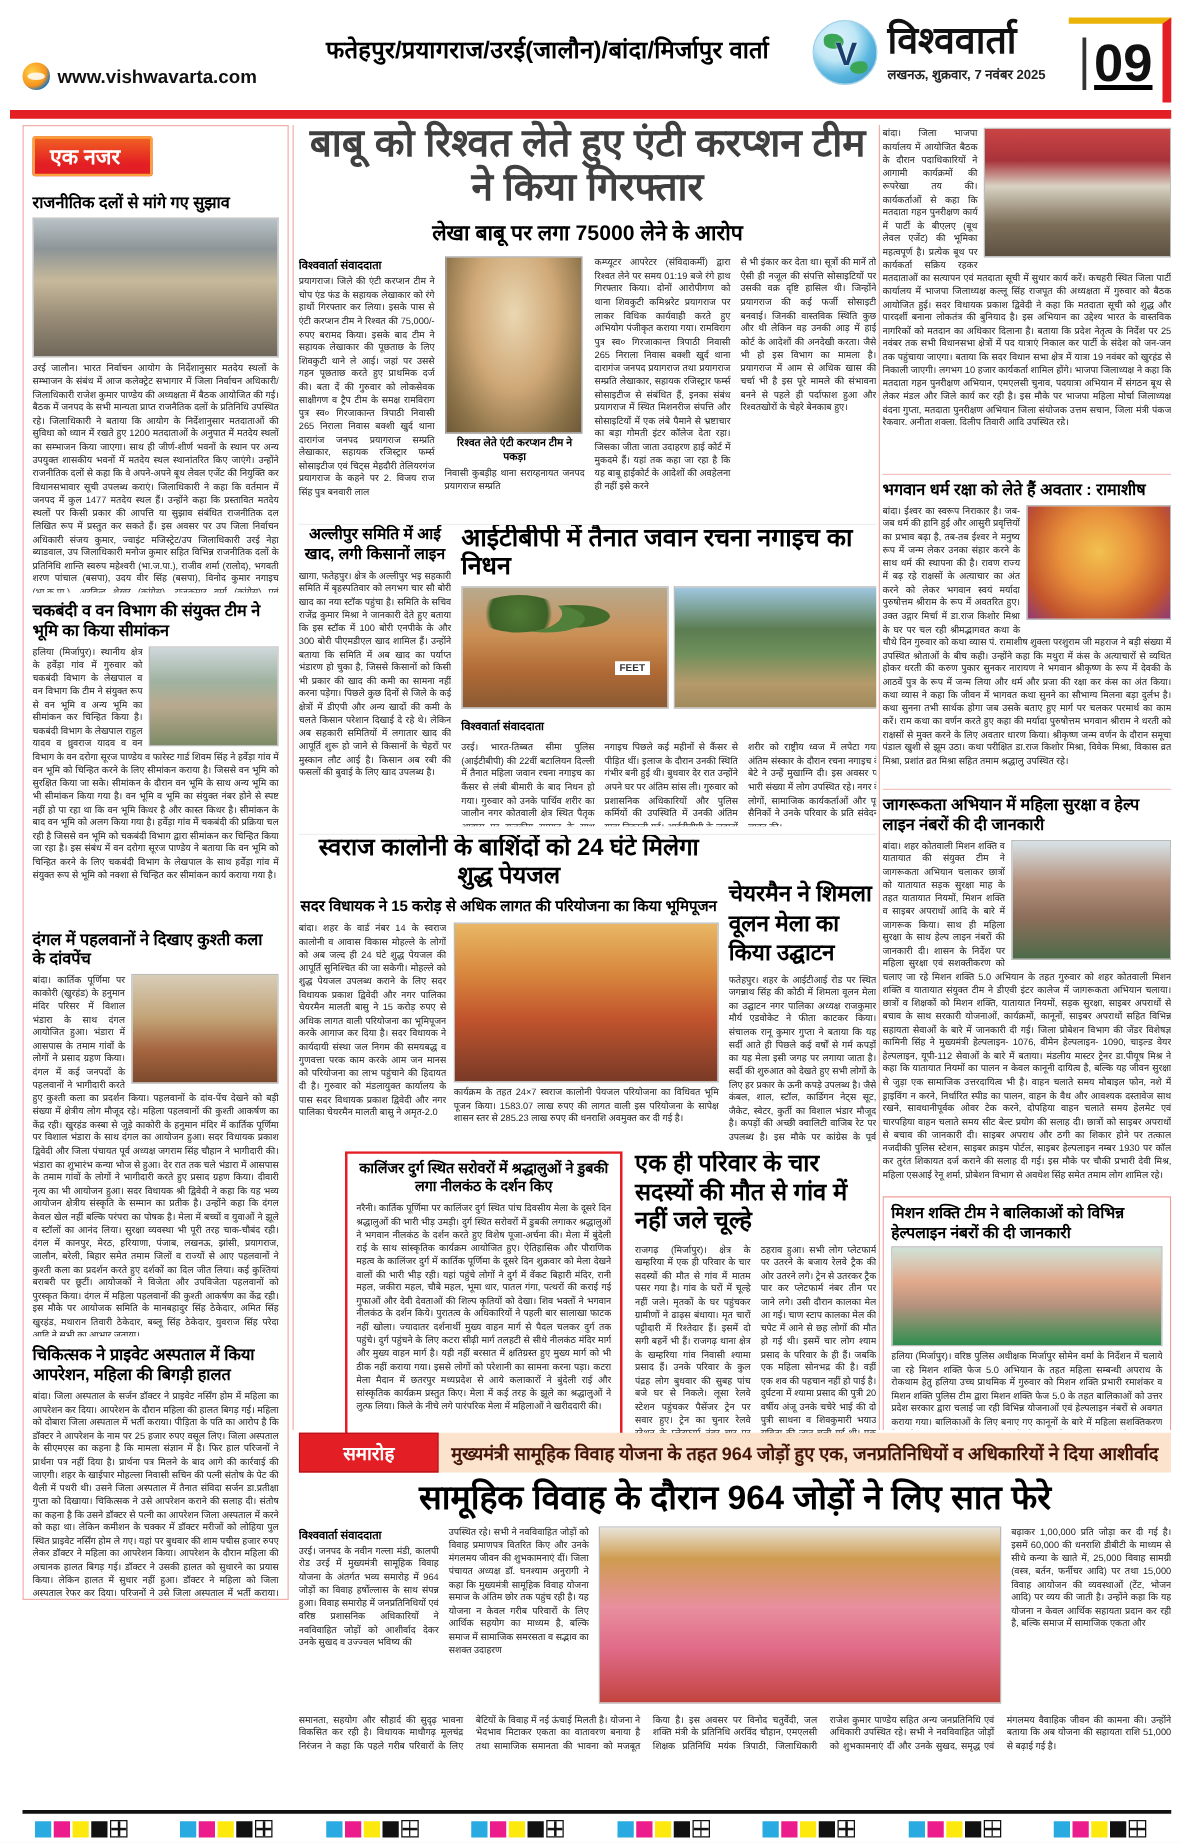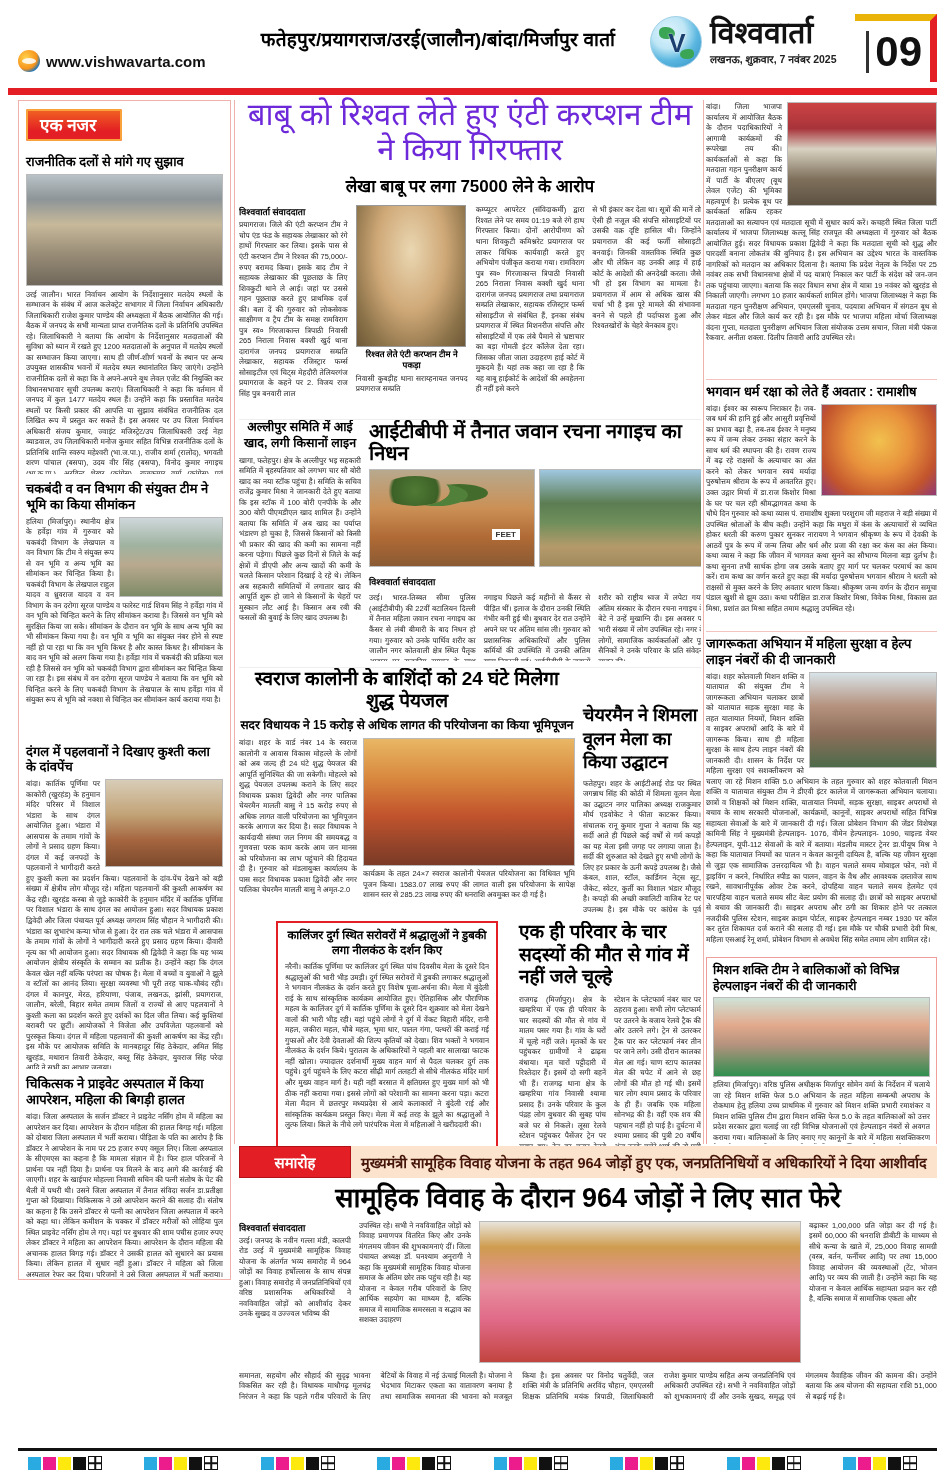--- a/index.html
+++ b/index.html
@@ -12,42 +12,42 @@
   .browser-icon { width:22px; height:22px; border-radius:50%; background:radial-gradient(circle at 35% 35%, #ffd24a 0%, #f7941d 55%, #1c75bc 75%, #1c75bc 100%); position:relative; }
   .browser-icon::after { content:""; position:absolute; left:4px; top:8px; width:14px; height:6px; border-radius:50%; background:#fff; opacity:.85; }
   .region-banner { left:233px; top:26px; width:410px; text-align:center; font-size:19px; font-weight:bold; color:#000; letter-spacing:.2px; }
   .logo-block { left:650px; top:16px; display:flex; gap:8px; align-items:center; }
   .globe-icon { width:52px; height:52px; border-radius:50%; background:radial-gradient(circle at 35% 30%, #dff3ff 0%, #bfe6f5 35%, #5bb7e0 60%, #2e8bc0 100%); border:1px solid #9fd0e8; position:relative; }
   .globe-icon::before { content:""; position:absolute; left:8px; top:10px; width:16px; height:12px; background:#3aa655; border-radius:40% 60% 50% 50%; }
   .globe-icon::after { content:""; position:absolute; right:7px; bottom:8px; width:14px; height:10px; background:#3aa655; border-radius:60% 40% 50% 50%; }
   .globe-v { position:absolute; left:0; top:0; width:52px; height:52px; display:flex; align-items:center; justify-content:center; font-size:26px; font-weight:bold; color:#1a3f6e; text-shadow:0 0 2px #fff; }
   .paper-name { font-size:30px; font-weight:bold; color:#111; line-height:1; }
   .edition-line { font-size:10.5px; font-weight:bold; color:#222; margin-top:4px; }
-  .page-num-wrap { right:8px; top:14px; width:82px; height:68px; border-top:7px solid #eab308; border-right:7px solid #e31e24; display:flex; align-items:center; justify-content:flex-end; padding-right:8px; }
+  .page-num-wrap { right:8px; top:14px; width:82px; height:68px; border-top:5px solid #eab308; border-right:7px solid #e31e24; display:flex; align-items:center; justify-content:flex-end; padding-right:8px;text-decoration:underline; }
   .page-num { font-size:42px; font-weight:bold; color:#111; border-left:3px solid #333; padding-left:6px; line-height:1; }
   .red-bar { left:8px; top:88px; width:929px; height:7px; background:#e31e24; }
 
   
   .body-txt { font-size:7.4px; line-height:1.42; text-align:justify; color:#1c1c1c; }
   .photo { position:relative; overflow:hidden; border:1px solid #bbb; }
   .caption { font-size:8.5px; font-weight:bold; text-align:center; line-height:1.25; margin-top:2px; }
   .vline { width:1px; background:#f0b1ac; }
   .clip { overflow:hidden; }
 
   
   .left-col { left:18px; top:100px; width:213px; height:1180px; border:1px solid #f0b1ac; padding:6px 7px; overflow:hidden; }
   .eknajar { display:inline-block; background:linear-gradient(180deg,#f26522 0%, #e31e24 70%); color:#fff; font-size:17px; font-weight:bold; padding:4px 26px 5px 14px; border-radius:2px; box-shadow:0 0 0 2px #f9a13b inset; margin:2px 0 6px 0; }
   .l-art h3 { font-size:13px; font-weight:bold; line-height:1.22; color:#000; margin:7px 0 4px 0; }
   .ph-meeting { width:100%; height:112px; background:linear-gradient(180deg,#b9c2c6 0%,#8d9598 22%,#c7b99a 45%,#9c8f79 70%,#6f675a 100%); }
   .ph-field { float:right; width:104px; height:80px; margin:0 0 3px 5px; background:linear-gradient(180deg,#cfd8db 0%,#9fb3a0 35%,#b9a98e 60%,#7e8b66 100%); }
   .ph-wrestle { float:right; width:118px; height:88px; margin:0 0 3px 5px; background:linear-gradient(180deg,#d8cdb8 0%,#c2a377 40%,#a5653f 70%,#7c4a2d 100%); }
 
   
   .center-col { left:239px; top:98px; width:462px; }
-  .main-head { font-size:31px; font-weight:normal; text-align:center; line-height:1.12; color:#6d28d9; }
+  .main-head { font-size:31px; font-weight:bold; text-align:center; line-height:1.12; color:#404040; }
   .main-sub { font-size:17px; font-weight:bold; text-align:center; margin-top:7px; color:#000; }
   .byline { font-size:9px; font-weight:bold; color:#000; margin-bottom:2px; }
   .main-body { display:flex; gap:8px; margin-top:8px; height:208px; overflow:hidden; }
   .main-body .mcol { flex:1; }
   .ph-portrait { width:110px; height:142px; background:radial-gradient(ellipse at 50% 32%, #ead7b2 0%, #cfa877 45%, #8a7148 80%, #6d5837 100%); border:1px solid #999; }
   .sec { border-top:1px solid #eee; }
 
   .itbp-wrap { display:flex; gap:8px; margin-top:6px; height:242px; overflow:hidden; }
   .fert-col { width:122px; flex:none; }
   .fert-col h3 { font-size:12.5px; font-weight:bold; text-align:center; line-height:1.25; margin-bottom:4px; }
@@ -64,21 +64,21 @@
   .swaraj-wrap { display:flex; gap:8px; margin-top:6px; height:246px; overflow:hidden; }
   .swaraj-main { width:336px; flex:none; }
   .swaraj-main h2 { font-size:19px; font-weight:bold; text-align:center; line-height:1.15; }
   .swaraj-main h4 { font-size:12px; font-weight:bold; text-align:center; margin:4px 0 5px 0; }
   .swaraj-flex { display:flex; gap:6px; }
   .swaraj-flex .stext { width:118px; flex:none; }
   .ph-ritual { flex:1; height:128px; background:linear-gradient(180deg,#e8b765 0%,#d98a3f 30%,#c2542d 60%,#93442a 85%,#7a3a26 100%); }
   .chair-col { flex:1; }
   .chair-col h3 { font-size:18px; font-weight:bold; text-align:left; line-height:1.3; margin-bottom:4px;margin-top:36px; }
 
-  .kal-wrap { display:flex; gap:21px; margin-top:8px; height:236px; overflow:hidden;padding-left:37px; }
+  .kal-wrap { display:flex; gap:10px; margin-top:8px; height:236px; overflow:hidden;padding-left:37px; }
   .kal-box { width:222px; flex:none; border:2px solid #e31e24; padding:5px 7px; }
   .kal-box h3 { font-size:11.5px; font-weight:bold; text-align:center; line-height:1.3; margin-bottom:4px; }
   .family-col { flex:1; }
   .family-col h2 { font-size:19px; font-weight:bold; line-height:1.18; margin-bottom:6px; }
   .family-body { column-count:2; column-gap:8px; height:158px; }
 
   
   .right-col { left:706px; top:98px; width:231px; height:1046px; overflow:hidden; }
   .r-art { border-bottom:1px solid #f3c3bf; padding:4px 0 6px 0; }
   .r-art h3 { font-size:13px; font-weight:bold; line-height:1.22; margin-bottom:4px; }

